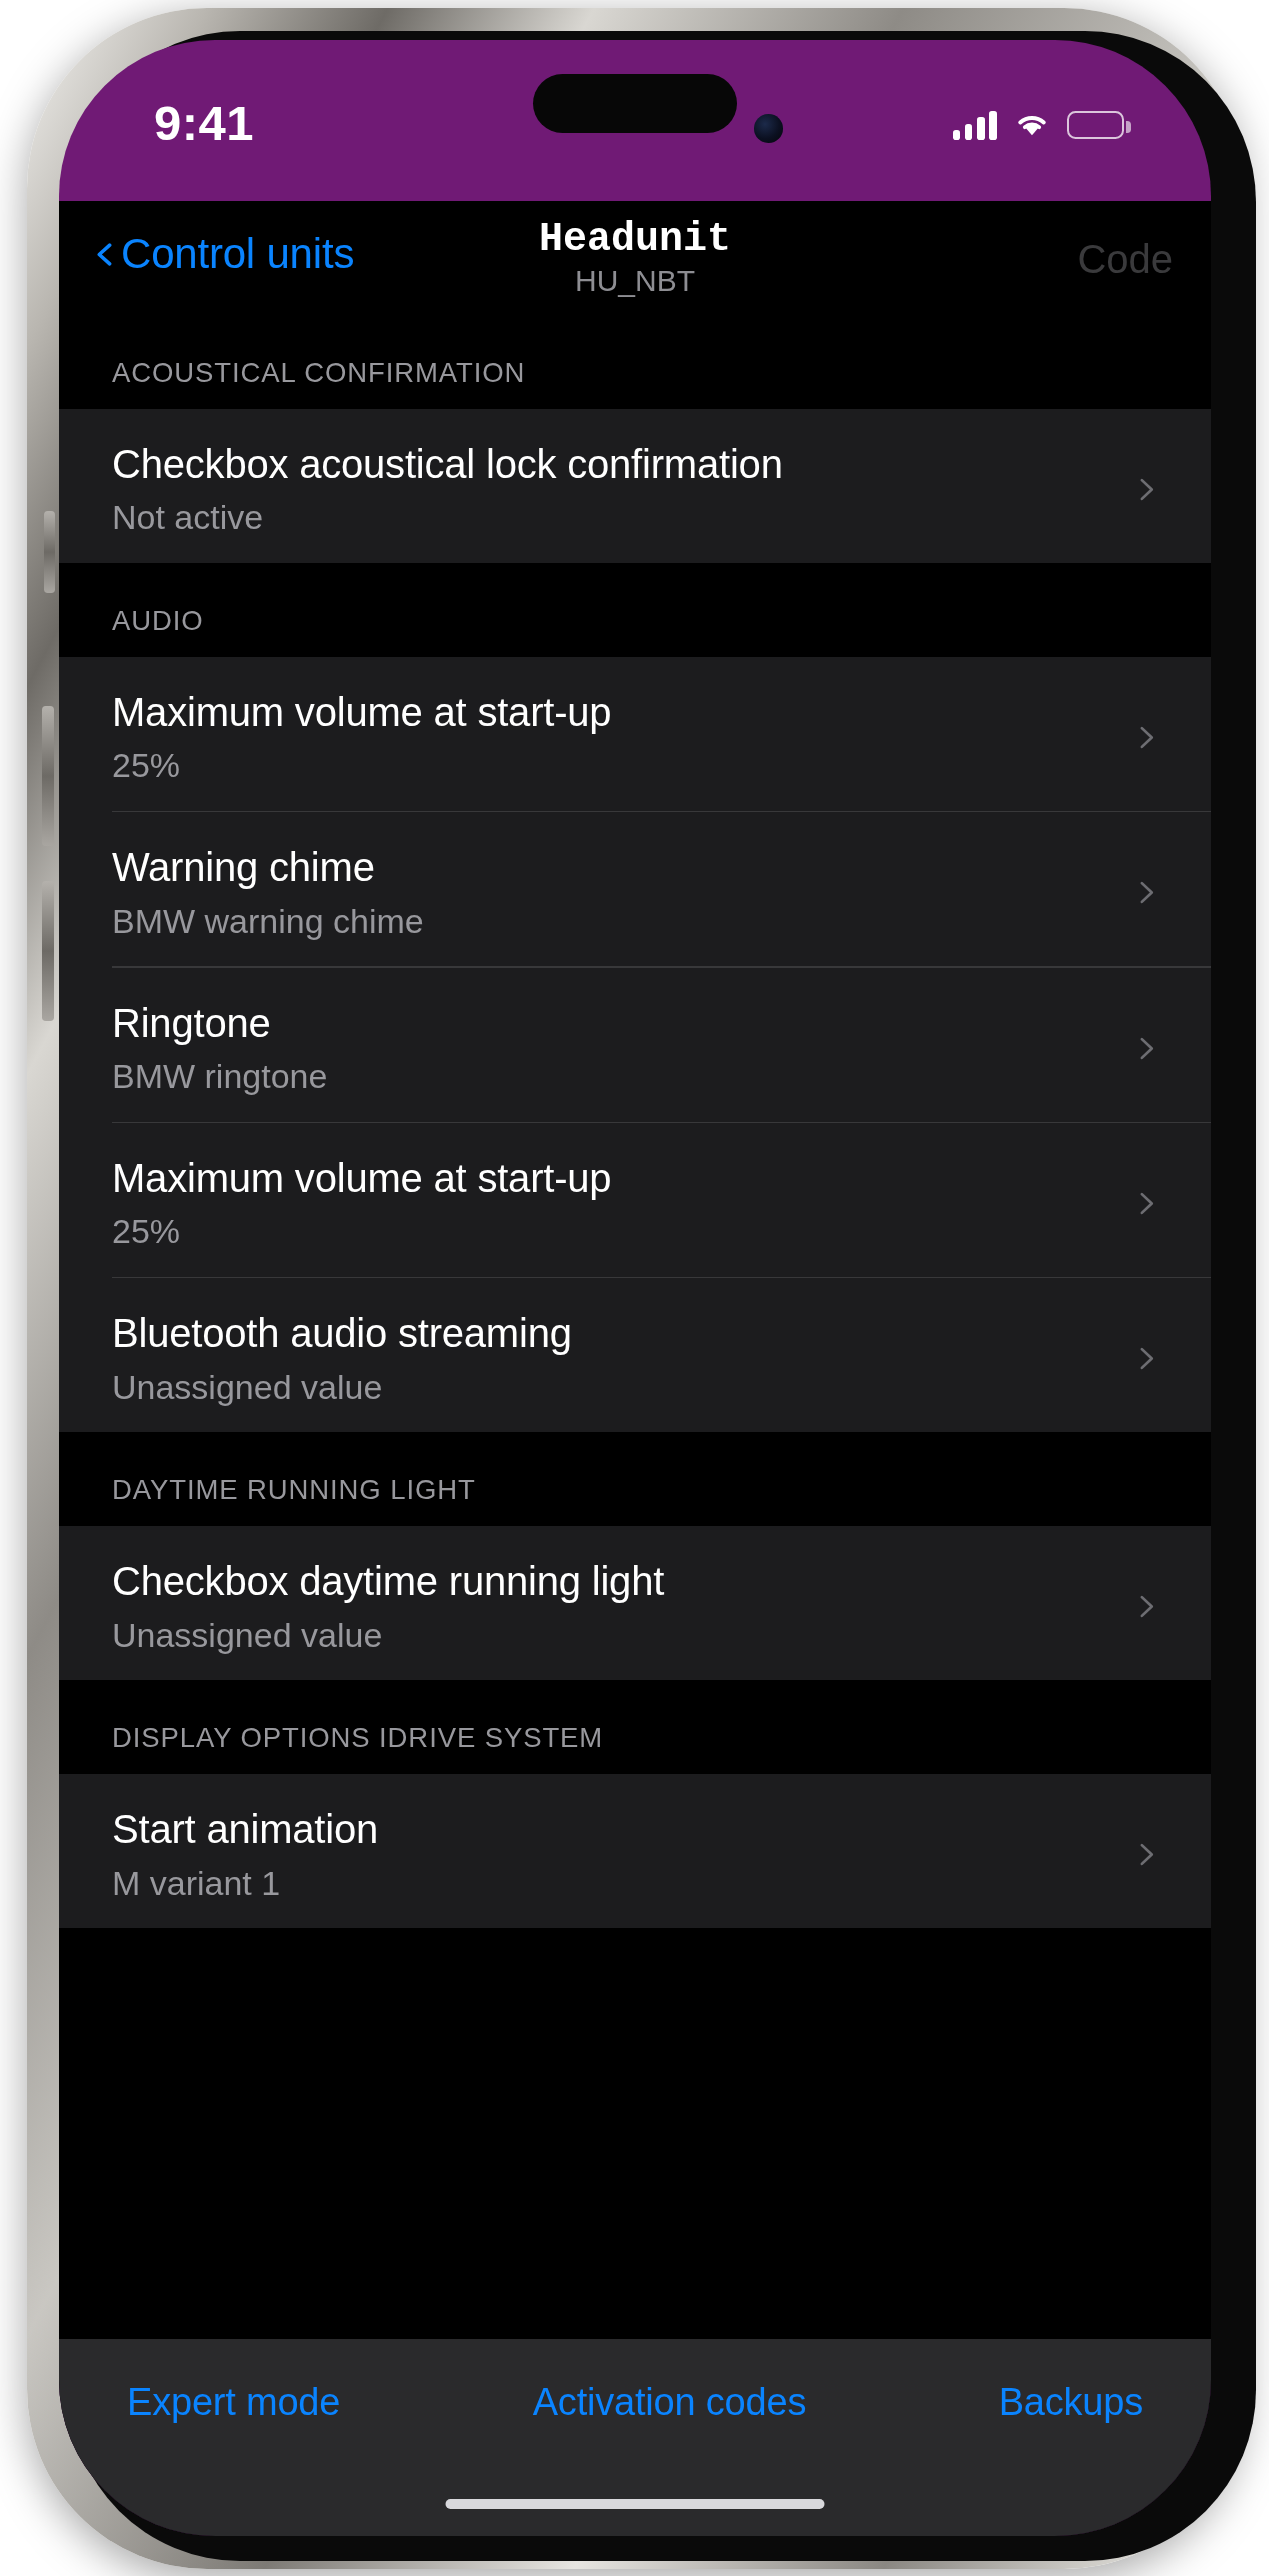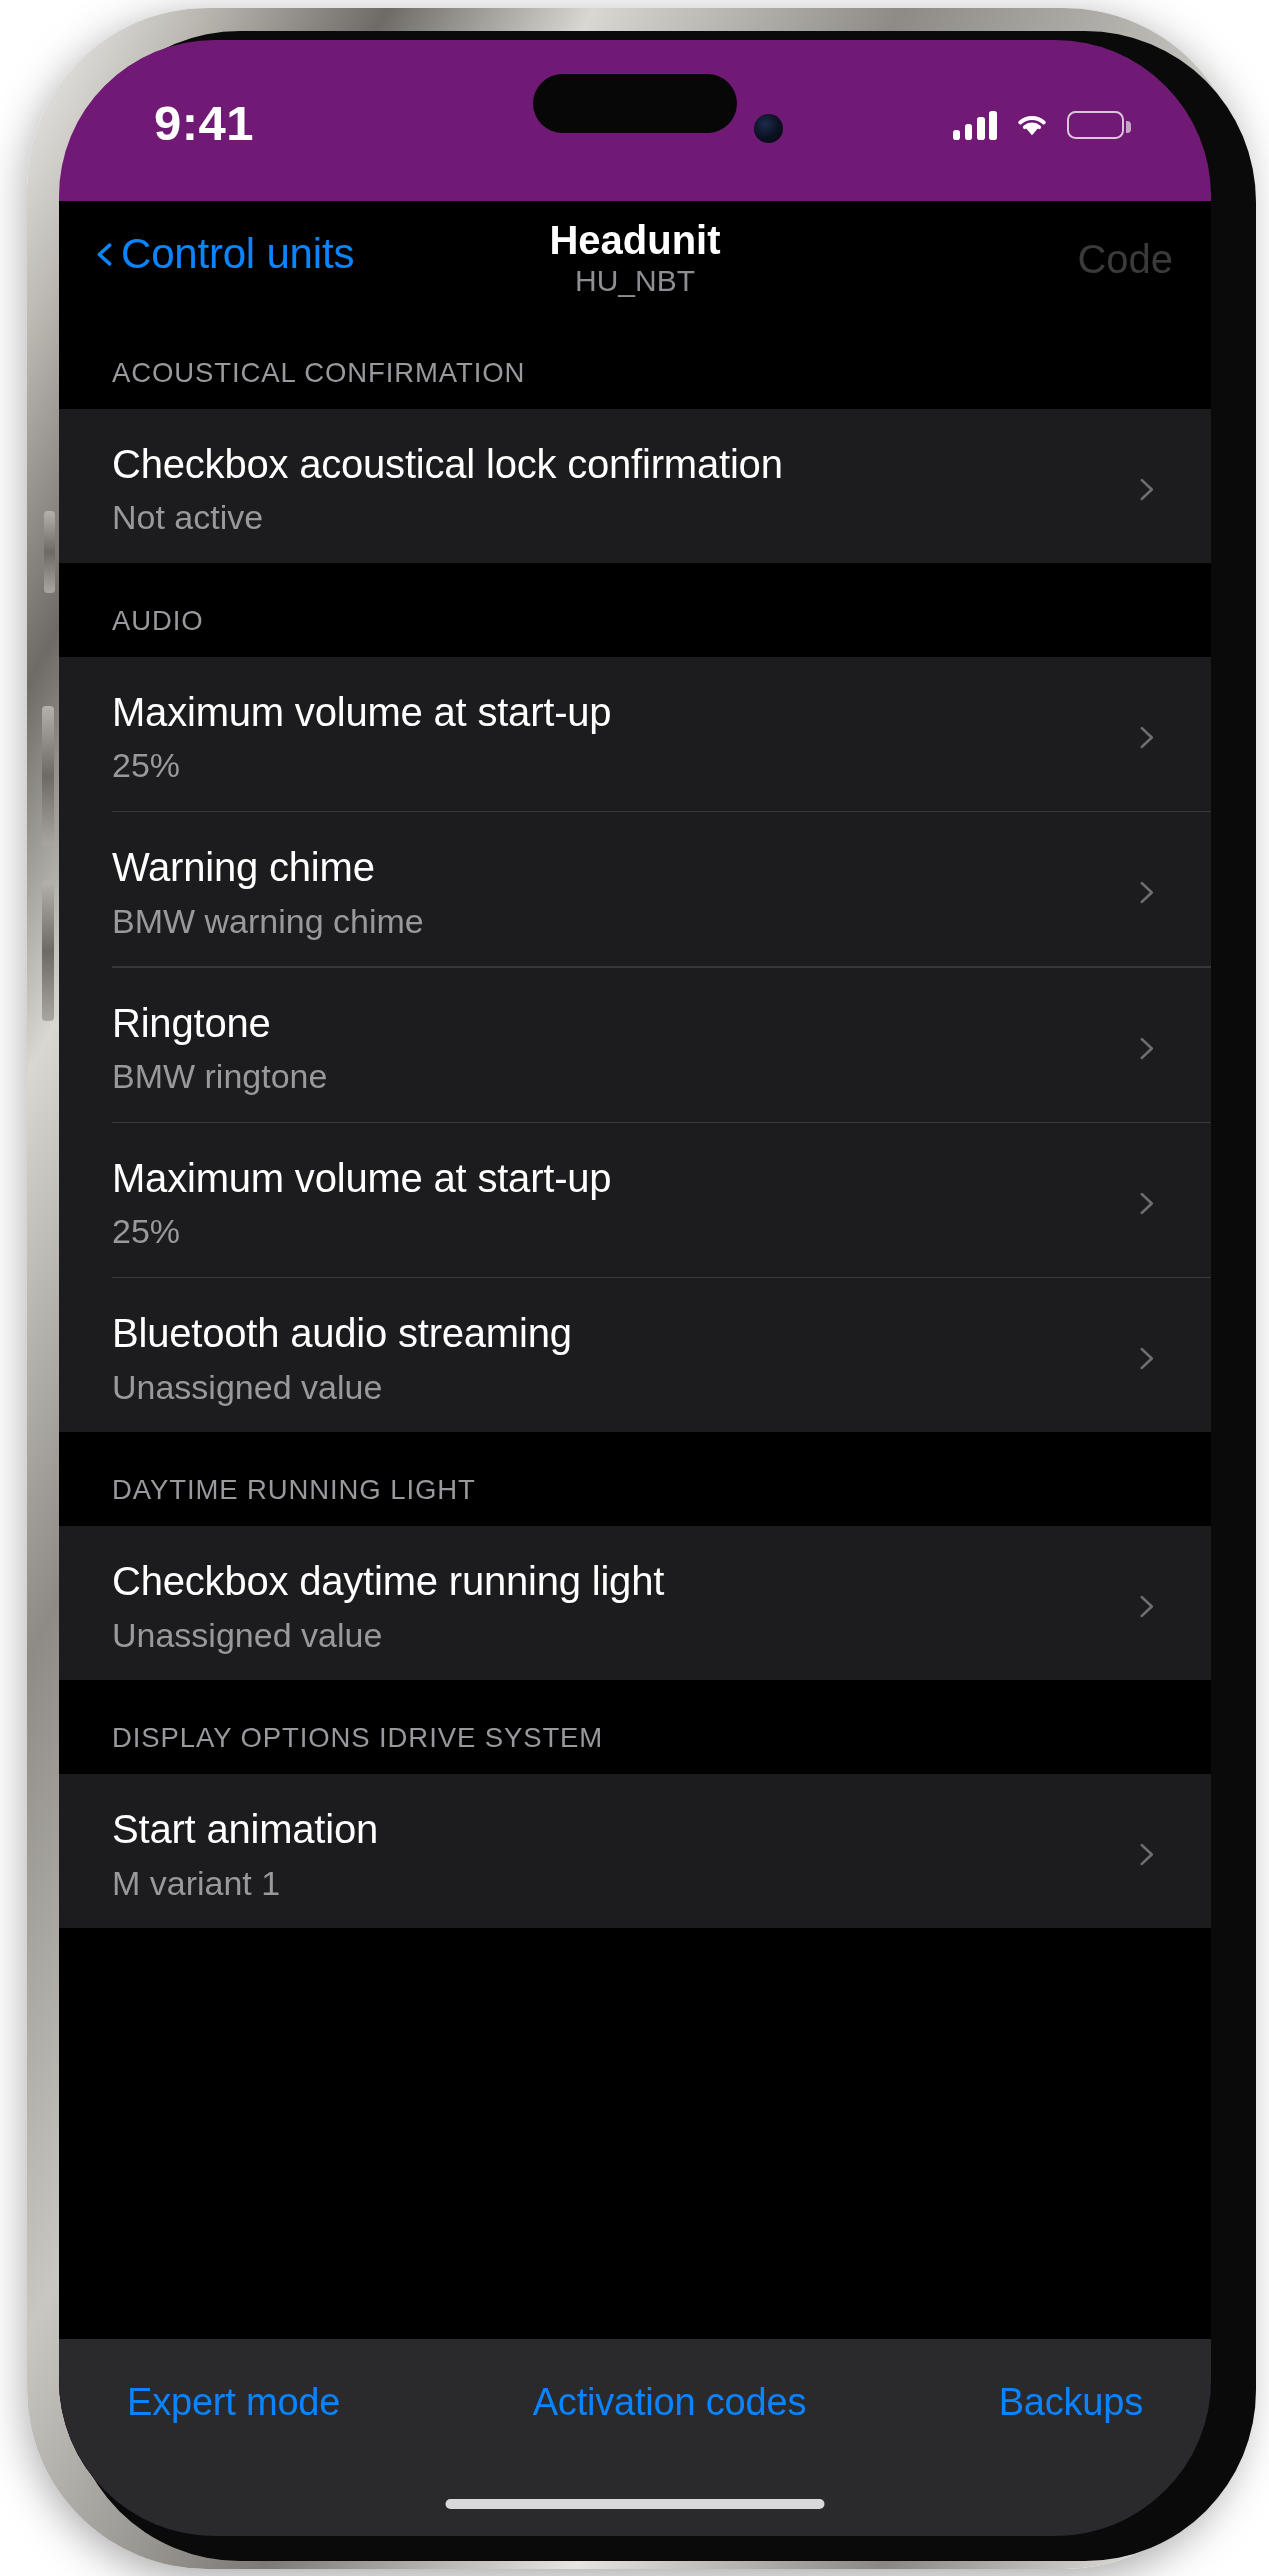--- a/index.html
+++ b/index.html
@@ -105,21 +105,21 @@
   .nav-back {
     position:absolute; left:34px; top:21px;
     display:flex; align-items:center; gap:3px;
     color:#0a84ff; font-size:42px; letter-spacing:-0.2px;margin-top:8px;
   }
   .chev-back { display:block; width:25px; height:25px; }
   .nav-title-wrap {
     position:absolute; left:0; right:0; top:17px;
     text-align:center;
   }
-  .nav-title { font-size:40px; font-weight:700; color:#fff; line-height:1.12; }
+  .nav-title { font-size:40px; font-weight:700; color:#fff; line-height:1.12;font-family:Liberation Mono, monospace; }
   .nav-sub { font-size:30px; color:#8e8e93; line-height:1.2; margin-top:0; }
   .nav-action {
     position:absolute; right:38px; top:36px;
     font-size:40px; color:#3a3a3c;
   }
 
   
   .list {
     position:absolute; left:0; top:275px; width:1152px; bottom:0;
     background:#000;

